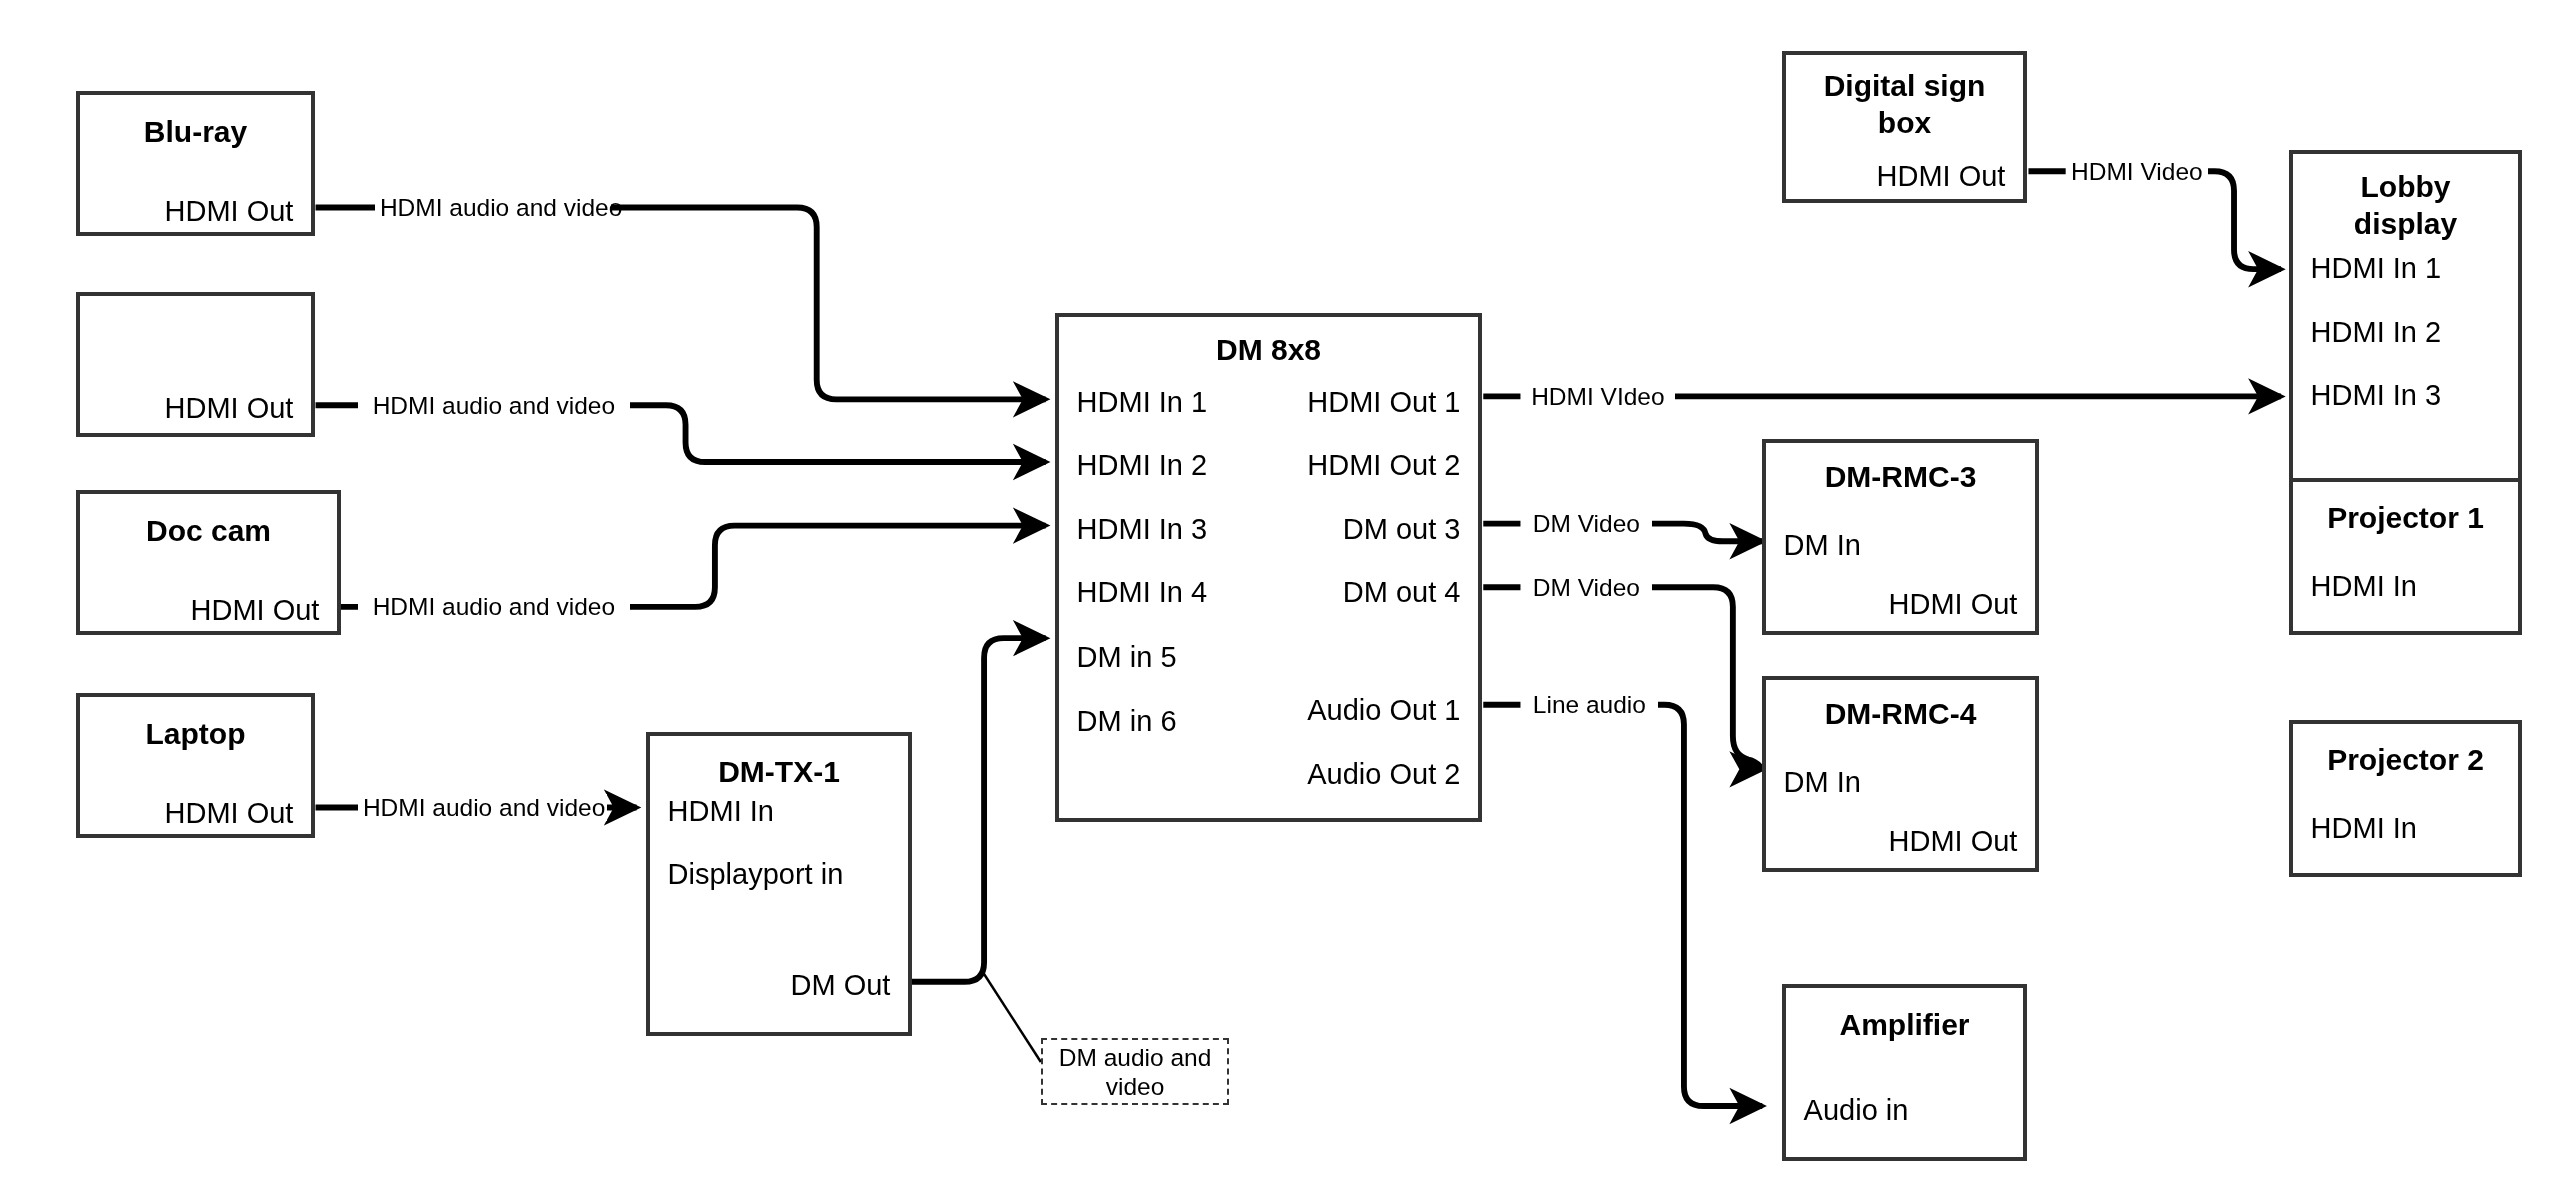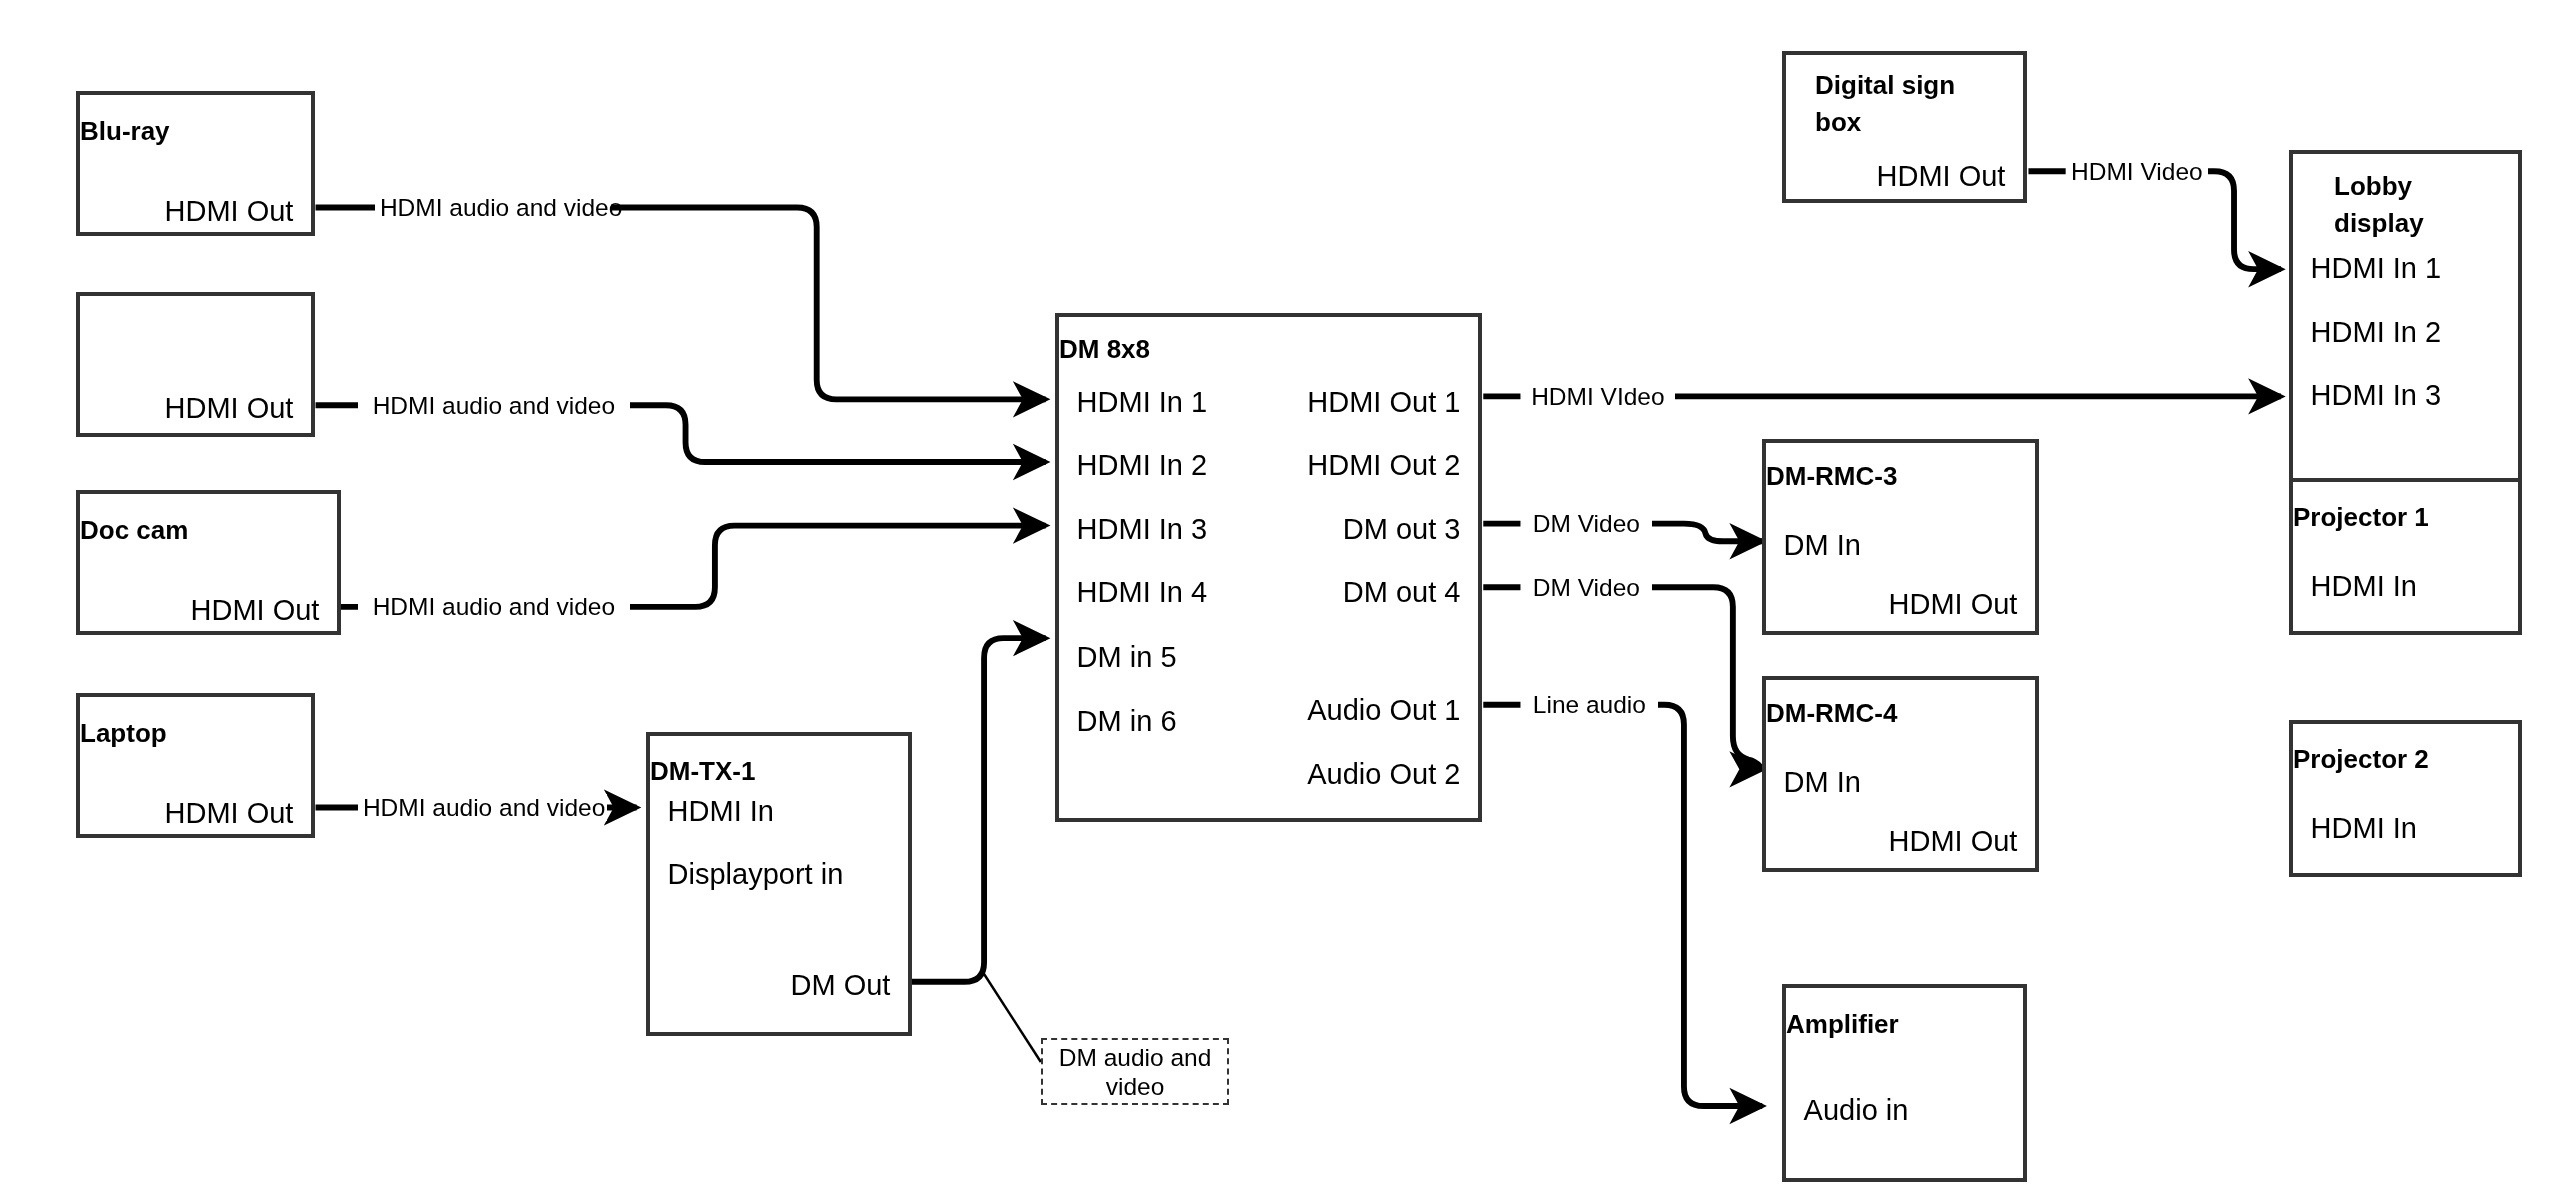--- a/index.html
+++ b/index.html
@@ -38,22 +38,23 @@
   .dev {
     position: absolute;
     box-sizing: border-box;
     border: 4.9px solid #333333;
     background: #ffffff;
   }
   .dev-title {
     position: absolute;
     left: 0;
     right: 0;
+    text-align: center;
     font-weight: bold;
-    font-size: 26px;
+    font-size: 30px;
     line-height: 37px;
     color: #000000;
   }
   .port {
     position: absolute;
     font-size: 29px;
     line-height: 33px;
     color: #000000;
     white-space: nowrap;
   }
@@ -190,21 +191,21 @@
   <div class="dev" style="left:2289px; top:478px; width:233px; height:157px;">
     <div class="dev-title" style="top:16.6px;">Projector 1</div>
     <div class="port port-l" style="top:88px;">HDMI In</div>
   </div>
 
   <div class="dev" style="left:2289px; top:720px; width:233px; height:157px;">
     <div class="dev-title" style="top:16.6px;">Projector 2</div>
     <div class="port port-l" style="top:88px;">HDMI In</div>
   </div>
 
-  <div class="dev" style="left:1782px; top:984px; width:245px; height:198px;">
+  <div class="dev" style="left:1782px; top:984px; width:245px; height:177px;">
     <div class="dev-title" style="top:17.6px;">Amplifier</div>
     <div class="port port-l" style="top:106px;">Audio in</div>
   </div>
 
   <div class="wire-label" style="left:375px; top:194px; width:226px;">HDMI audio and video</div>
 
   <div class="wire-label" style="left:358px; top:392px; width:262px;">HDMI audio and video</div>
 
   <div class="wire-label" style="left:358px; top:593px; width:262px;">HDMI audio and video</div>
 

